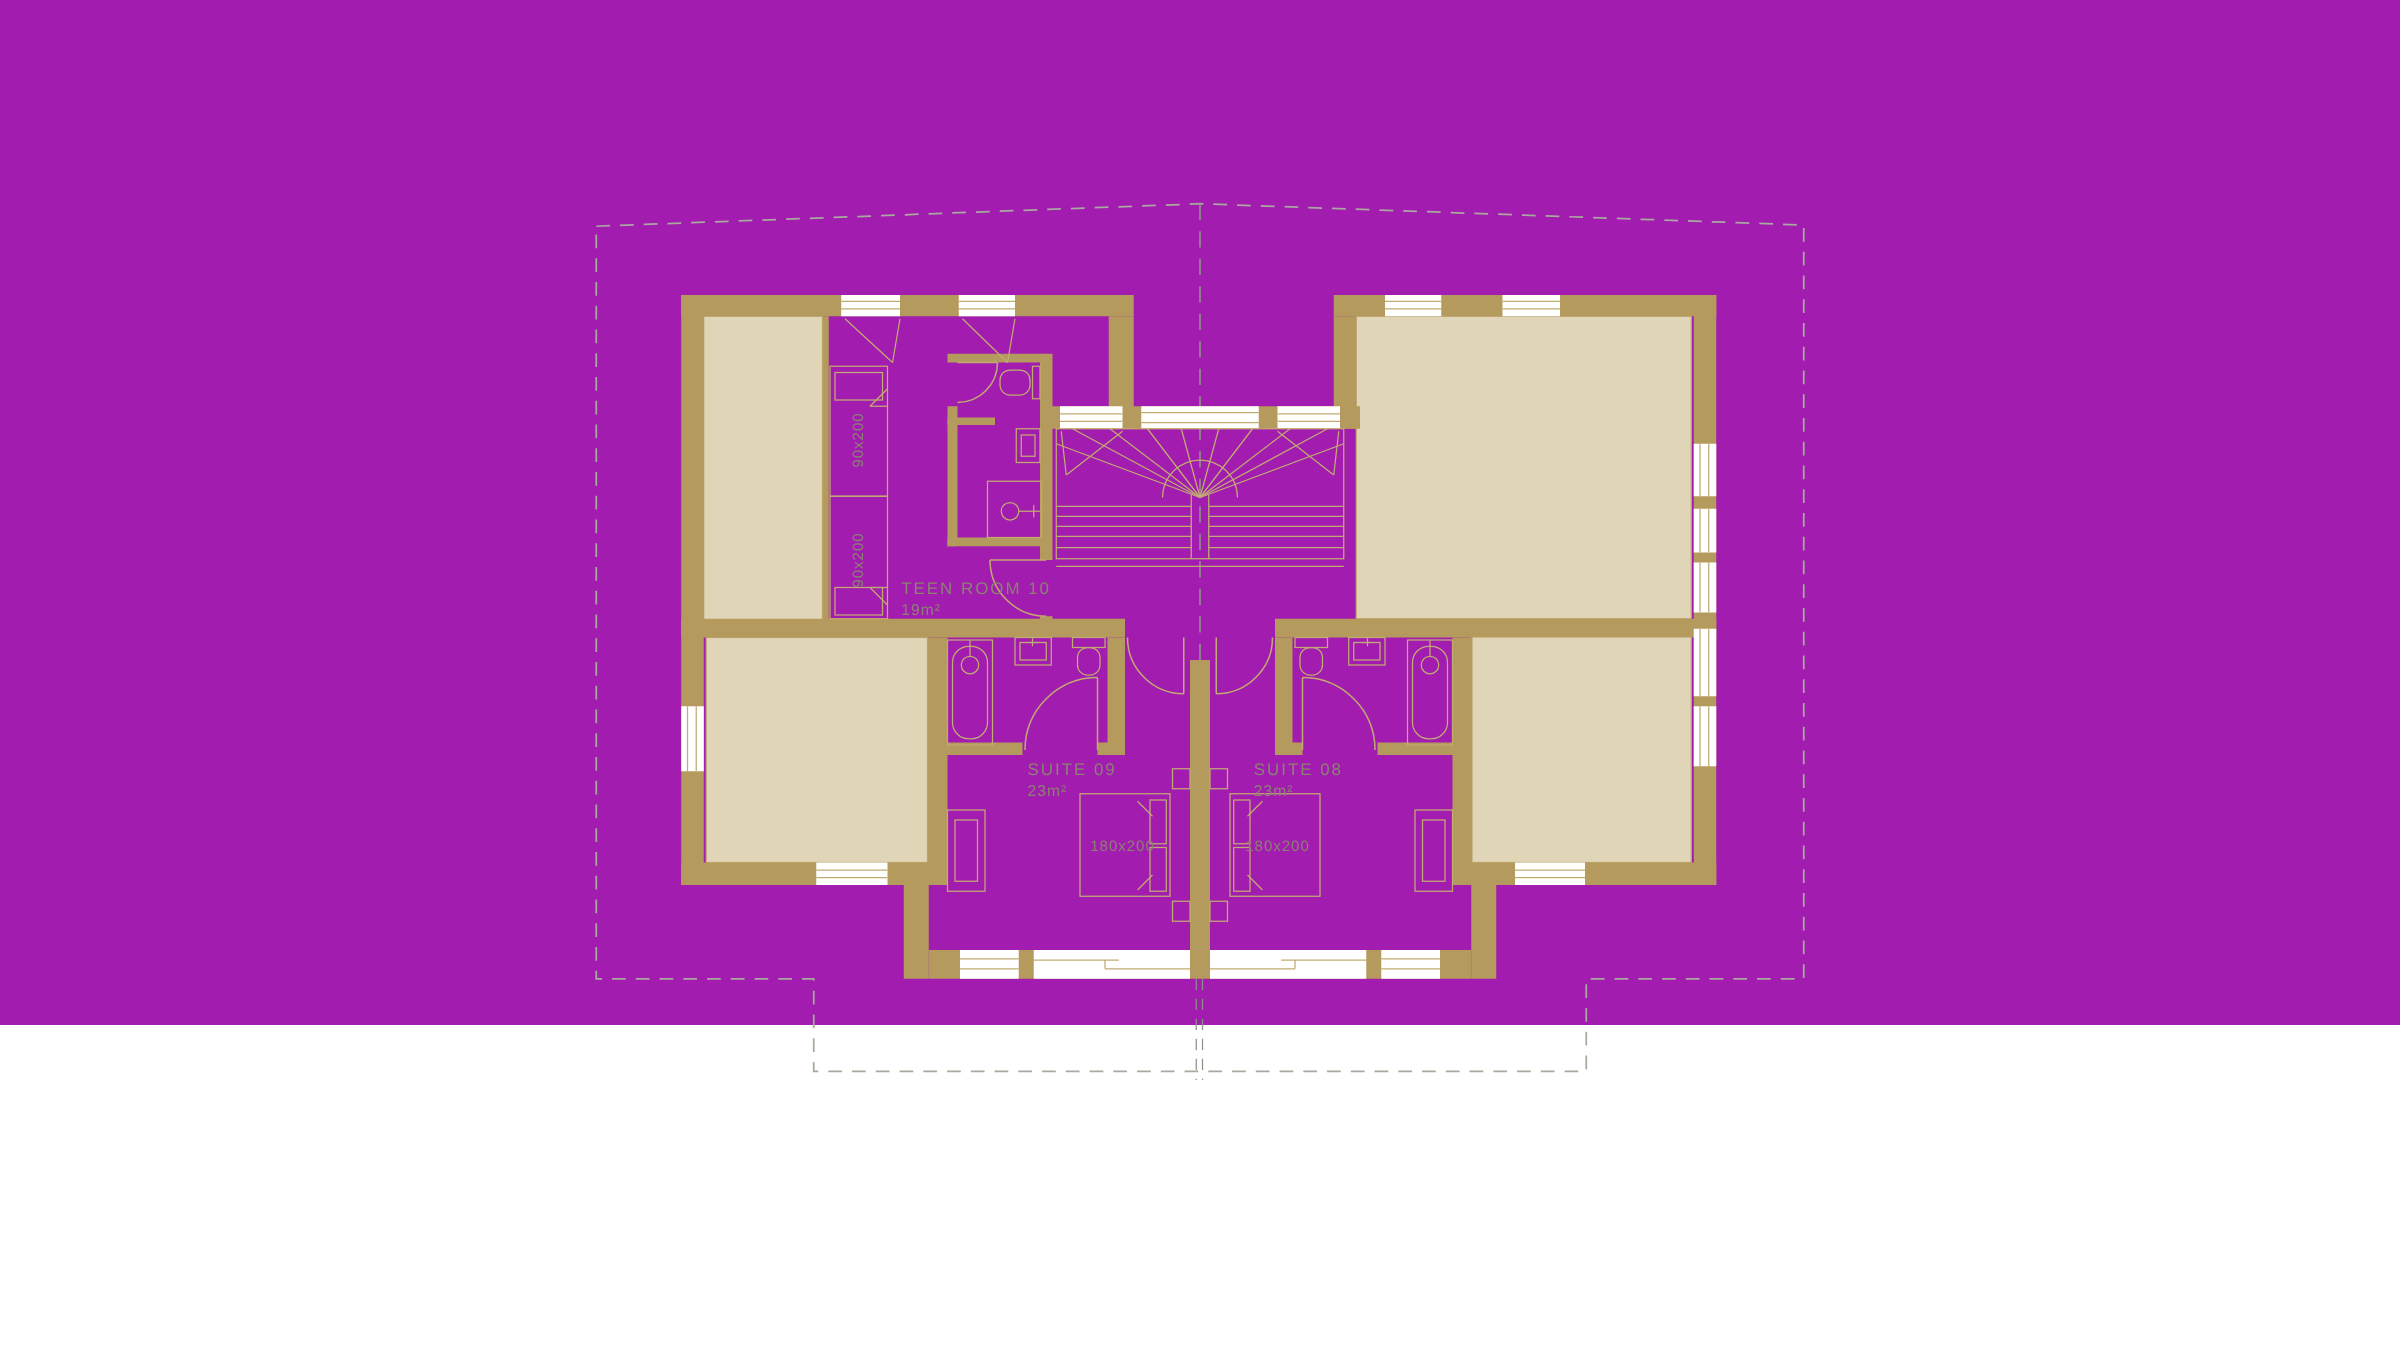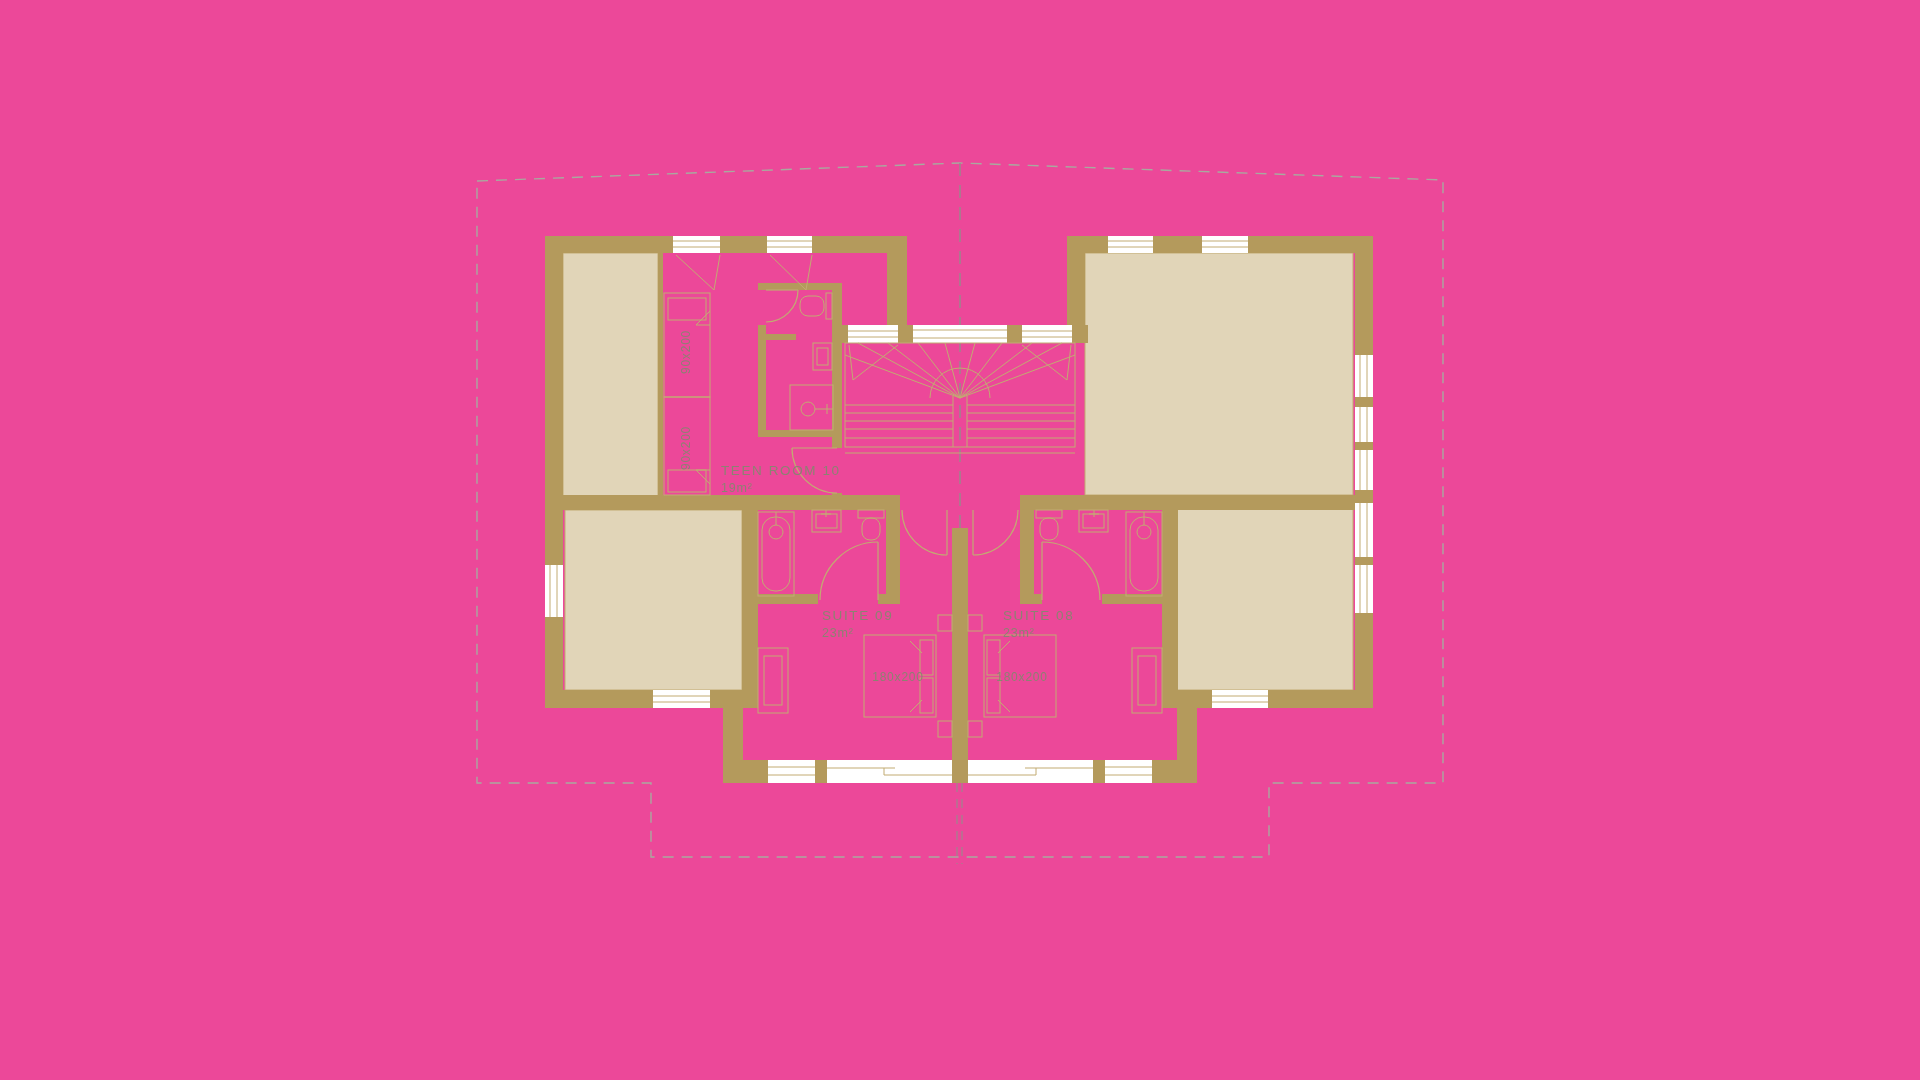--- a/index.html
+++ b/index.html
@@ -4,21 +4,21 @@
 <style>
   html,body{margin:0;padding:0;background:#ffffff;width:1920px;height:1080px;overflow:hidden;}
   :root{
     --wall:#b49a5c;
     --room-fill:#e1d5b8;
     --line:#c2ab72;
     --label:#8c8272;
     --boundary:#a9a99f;
     --axis:#90908a;
   }
-  .stage{position:relative;width:1920px;height:1080px;background:#ec4899;}
+  .stage{position:relative;width:1920px;height:820px;background:#a21caf;}
   .wall{fill:var(--wall);stroke:none;}
   .roomfill{fill:var(--room-fill);stroke:var(--line);stroke-width:1;}
   .ln{stroke:var(--line);stroke-width:1.2;fill:none;}
   .lnthin{stroke:var(--line);stroke-width:1;fill:none;}
   .winbox{fill:#ffffff;stroke:none;}
   .boundary{stroke:var(--boundary);stroke-width:1.4;stroke-dasharray:11 8;fill:none;}
   .axisline{stroke:var(--axis);stroke-width:1.3;stroke-dasharray:13 9;fill:none;}
   .axisline2{stroke:var(--axis);stroke-width:1;stroke-dasharray:9 7;fill:none;}
   text{font-family:"Liberation Sans", sans-serif;fill:var(--label);}
   .lbl{font-size:13.5px;letter-spacing:1.6px;}

